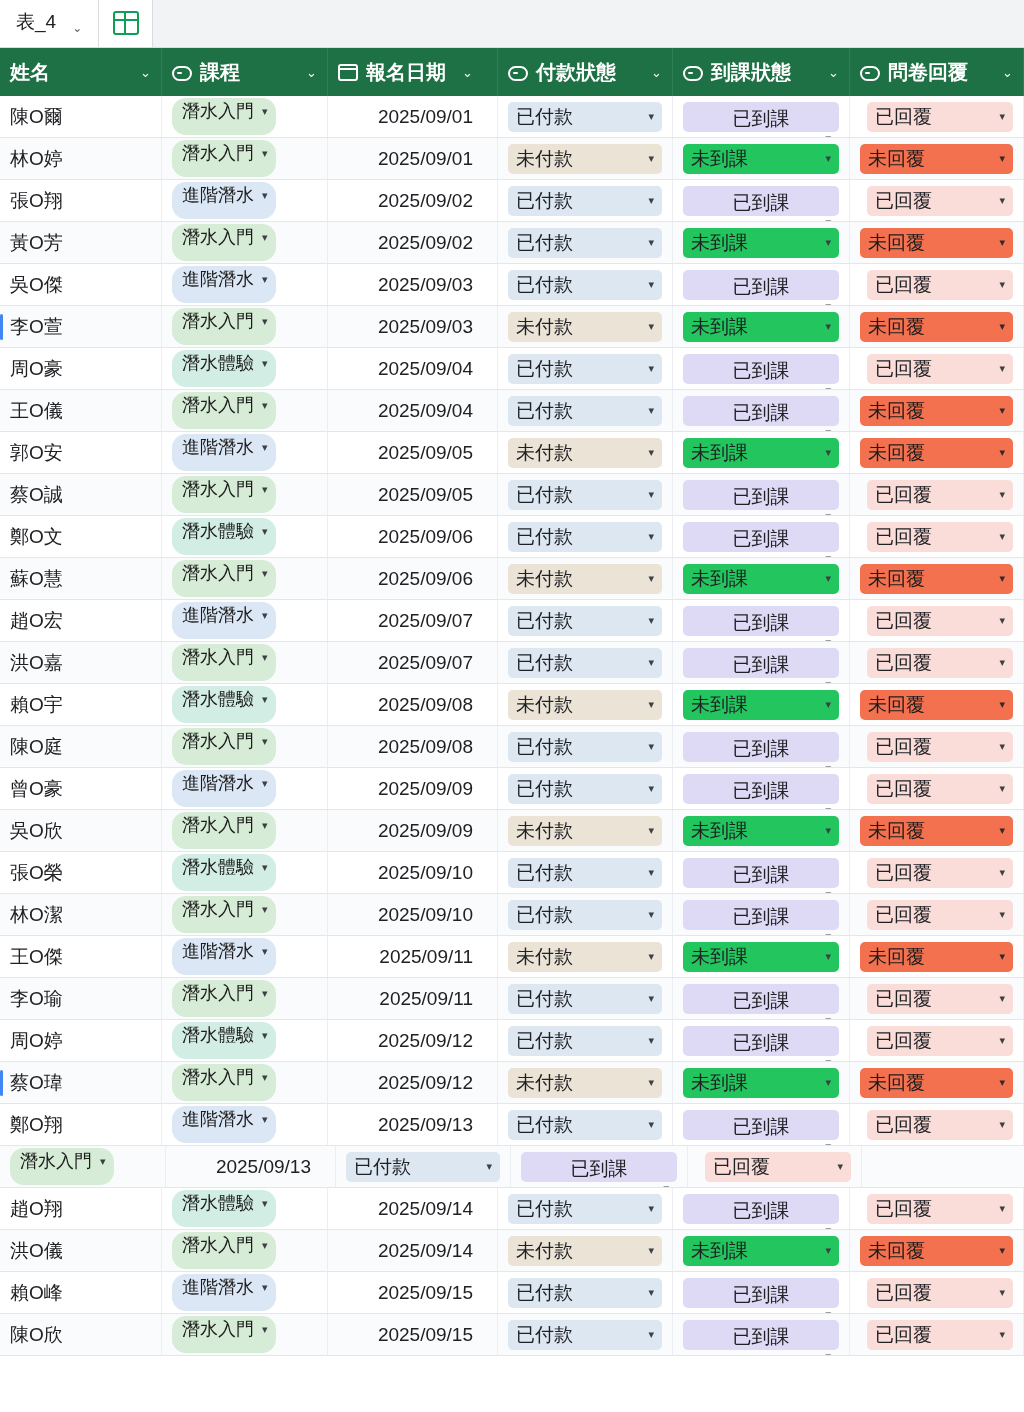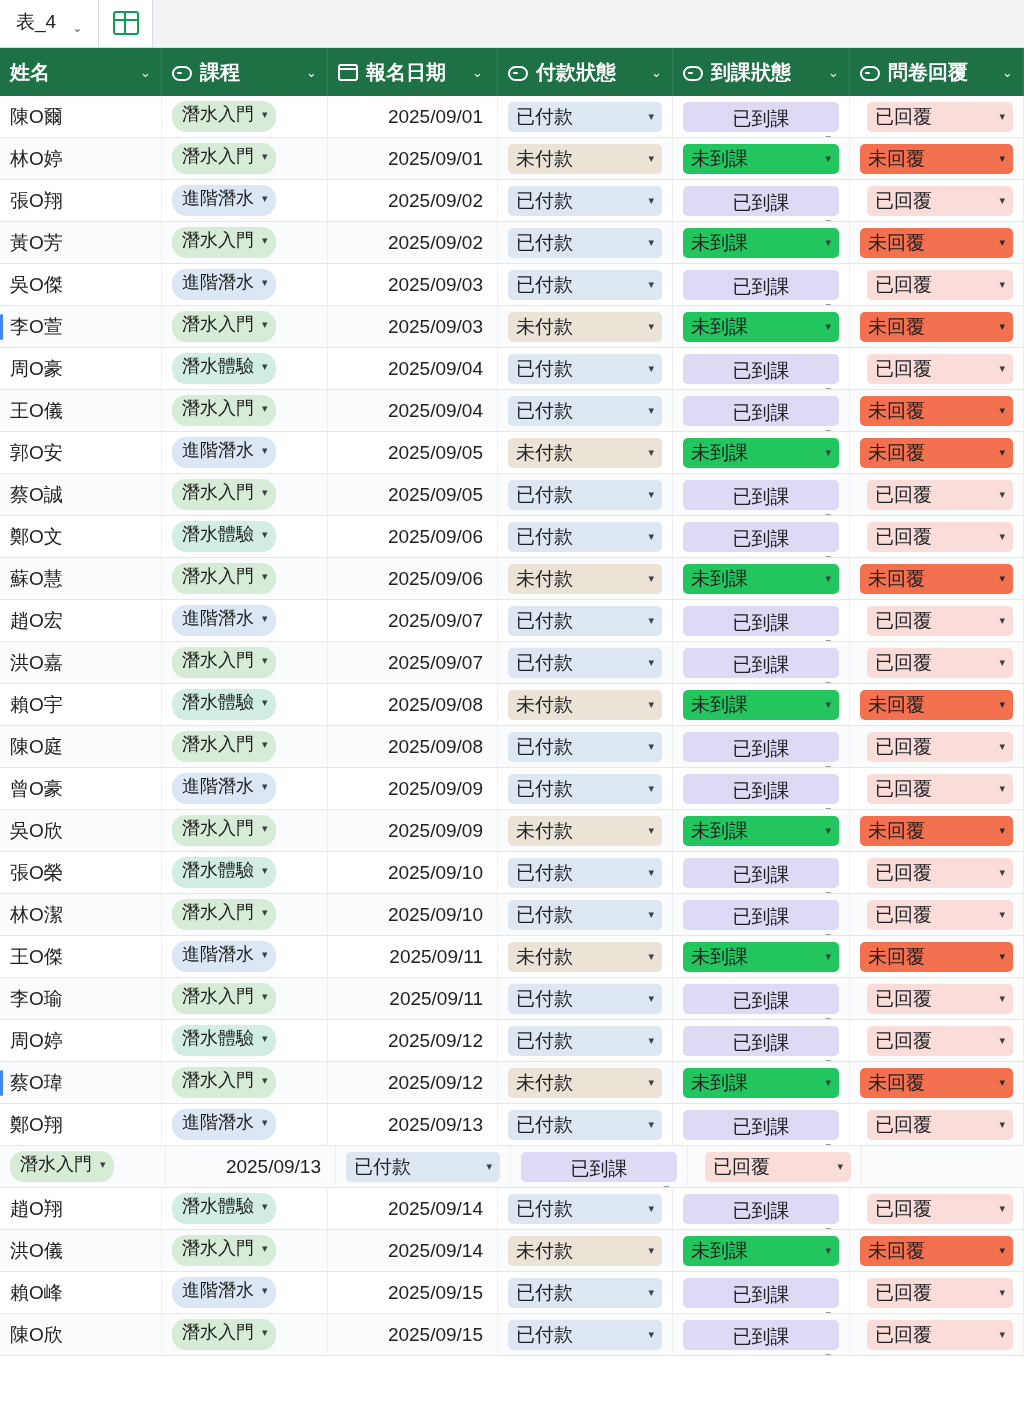--- a/index.html
+++ b/index.html
@@ -142,32 +142,32 @@
     font-size: 19px;
     color: #202124;
     border-right: 1px solid #eceff1;
     overflow: hidden;
     white-space: nowrap;
   }
 
   
   .c-name   { width: 162px; }
   .c-course { width: 166px; }
-  .c-date   { width: 170px; justify-content: flex-end; padding-right: 14px; }
+  .c-date   { width: 170px; justify-content: flex-end; padding-right: 24px; }
   .c-pay    { width: 175px; }
   .c-attend { width: 177px; }
   .c-survey { width: 174px; }
 
   
   .chip {
     display: inline-flex;
     align-items: center;
     gap: 6px;
     border-radius: 14px;
-    padding: 3px 8px 7px 10px;
+    padding: 3px 8px 13px 10px;
     font-size: 18px;
     line-height: 1.15;
     color: #1b1b1b;
     max-width: 100%;
   }
   .chip .tri {
     font-size: 11px;
     color: #3c4043;
     margin-left: 2px;
   }

